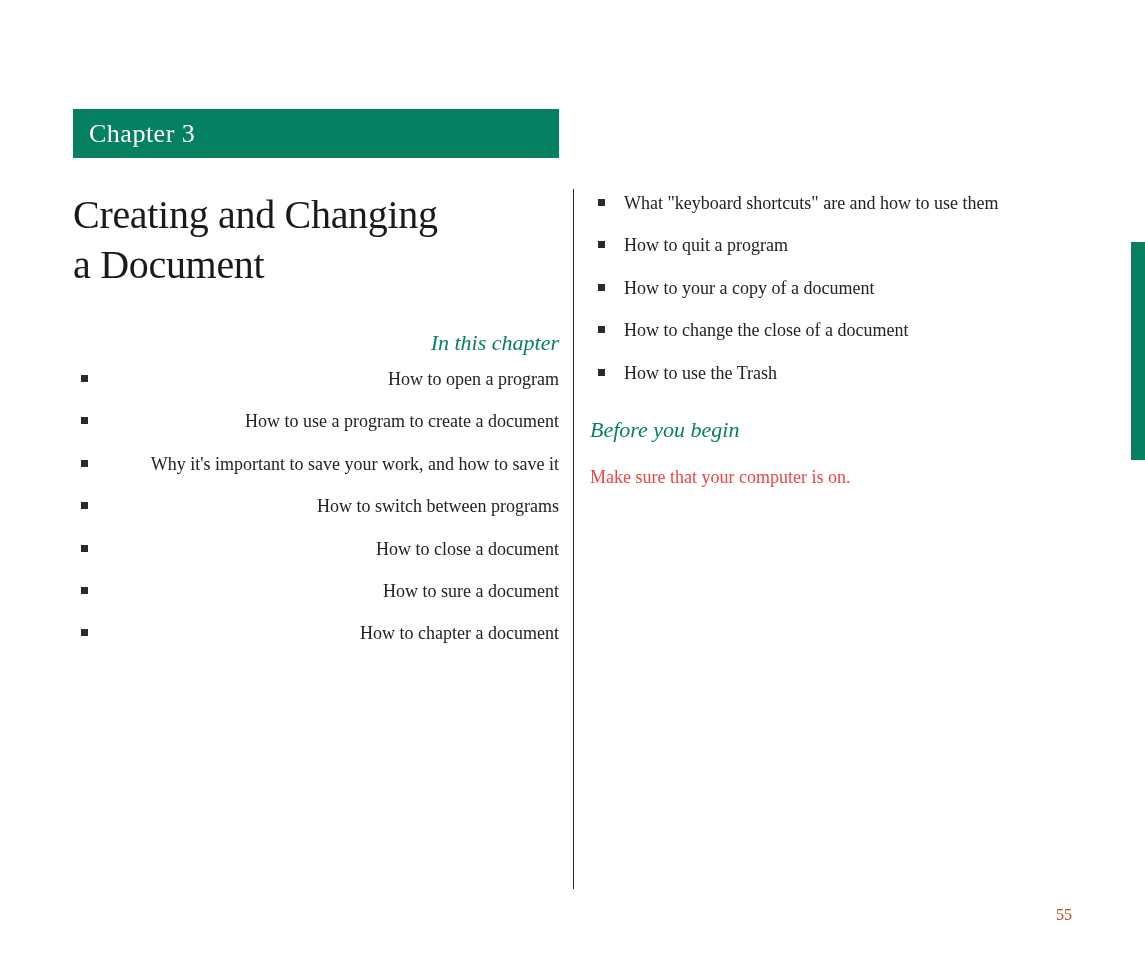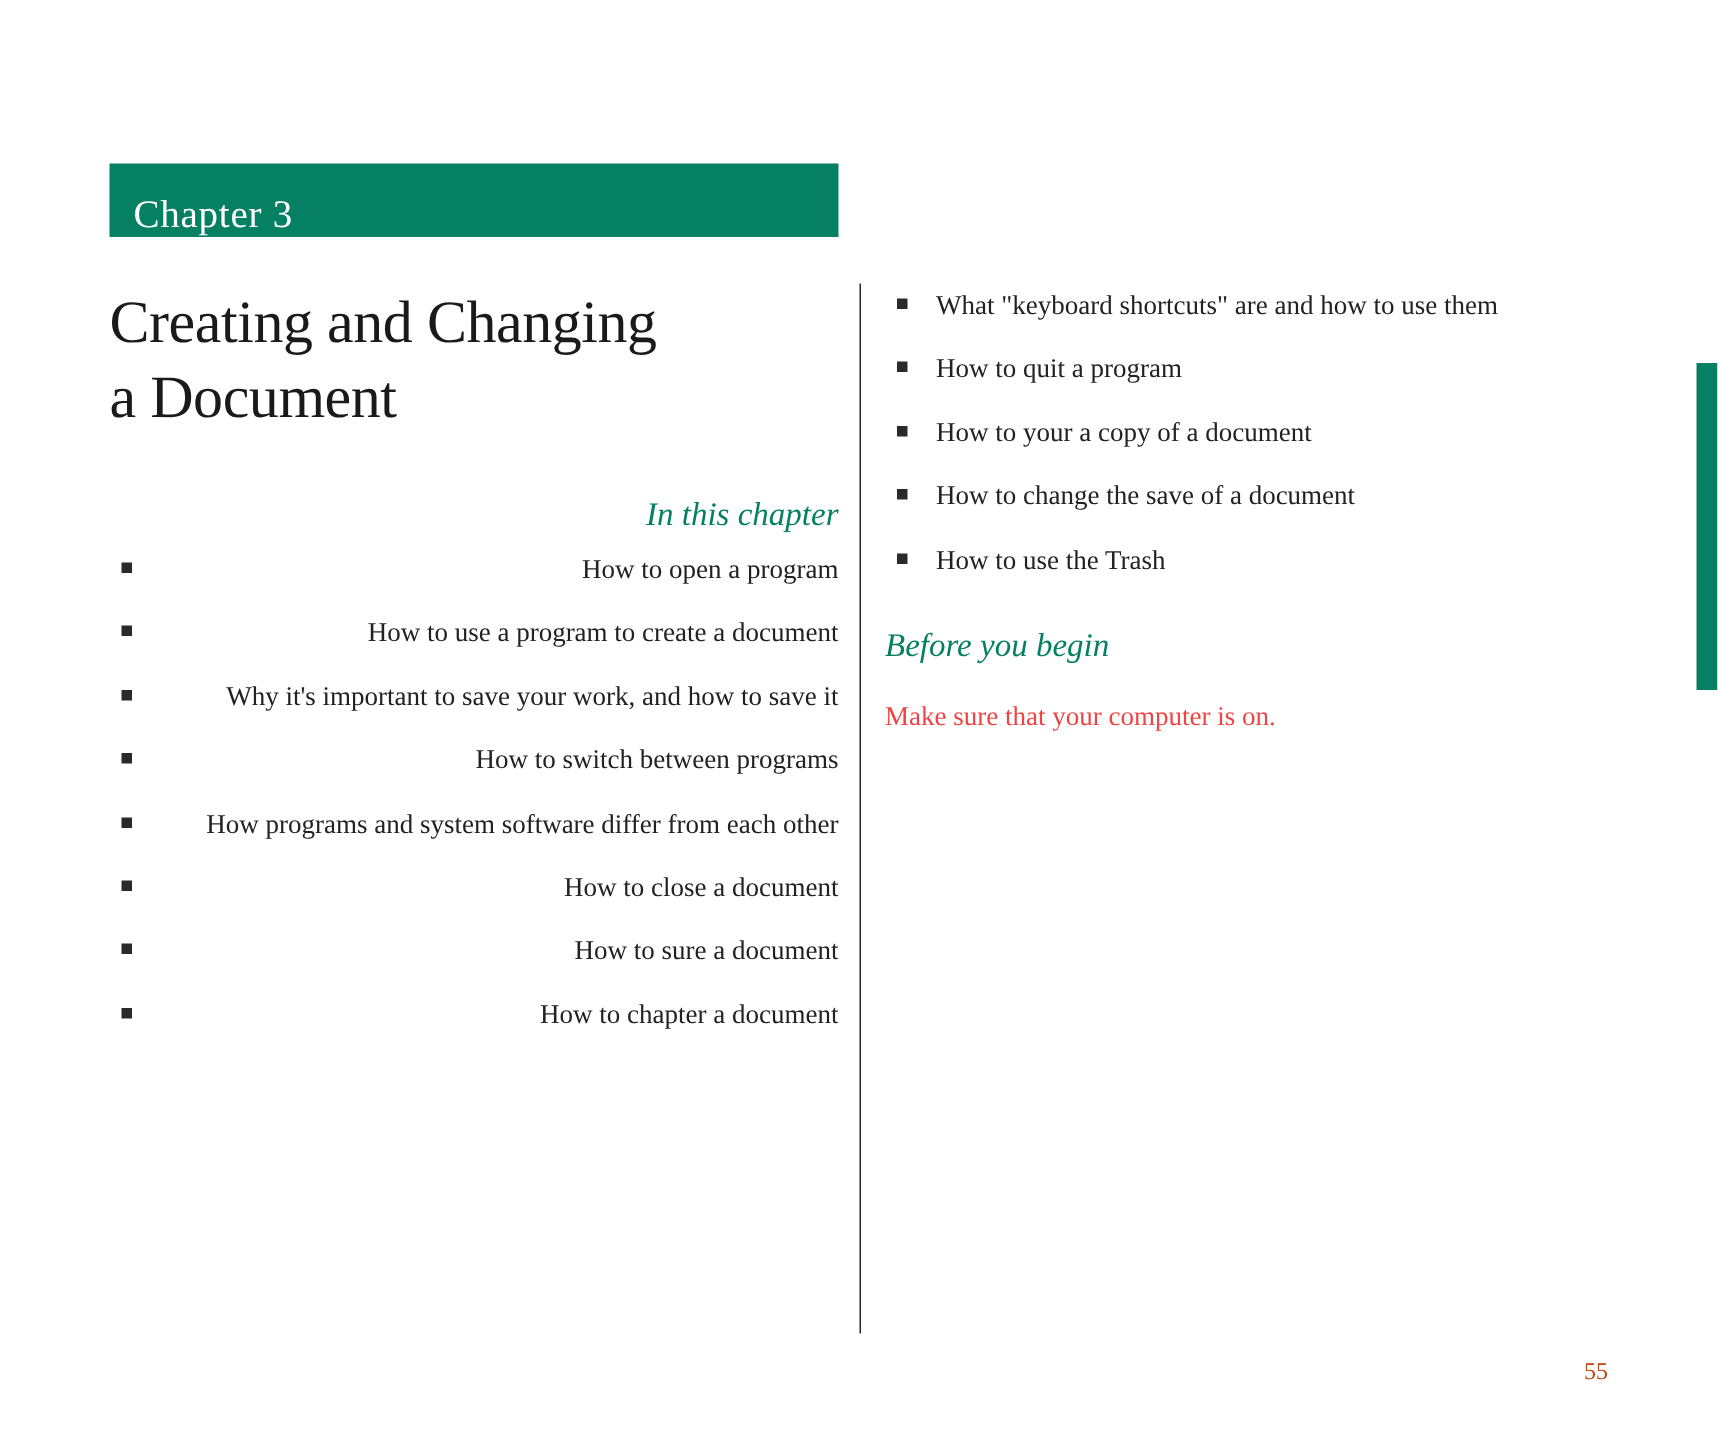--- a/index.html
+++ b/index.html
@@ -19,21 +19,21 @@
     height: 954px;
   }
   .chapter-bar {
     position: absolute;
     left: 73px;
     top: 109px;
     width: 486px;
     height: 49px;
     background: #068062;
     display: flex;
-    align-items: flex-end;
+    align-items: center;
   }
   .chapter-bar-text {
     color: #ffffff;
     font-size: 26px;
     font-weight: 400;
     padding-left: 16px;
     letter-spacing: 0.5px;
   }
   .chapter-title {
     position: absolute;
@@ -136,33 +136,32 @@
 
   <div class="divider"></div>
 
   <div class="left-col">
     <div class="section-heading">In this chapter</div>
     <ul class="bullets">
       <li>How to open a program</li>
       <li>How to use a program to create a document</li>
       <li>Why it's important to save your work, and how to save it</li>
       <li>How to switch between programs</li>
-      <li>How programs and system software differ from each other</li>
       <li>How to close a document</li>
       <li>How to sure a document</li>
       <li>How to chapter a document</li>
     </ul>
   </div>
 
   <div class="right-col">
     <ul class="bullets">
       <li>What "keyboard shortcuts" are and how to use them</li>
       <li>How to quit a program</li>
       <li>How to your a copy of a document</li>
-      <li>How to change the save of a document</li>
+      <li>How to change the close of a document</li>
       <li>How to use the Trash</li>
     </ul>
     <div class="before-section">
       <div class="section-heading">Before you begin</div>
       <div class="before-text">Make sure that your computer is on.</div>
     </div>
   </div>
 
   <div class="edge-tab"></div>
 

